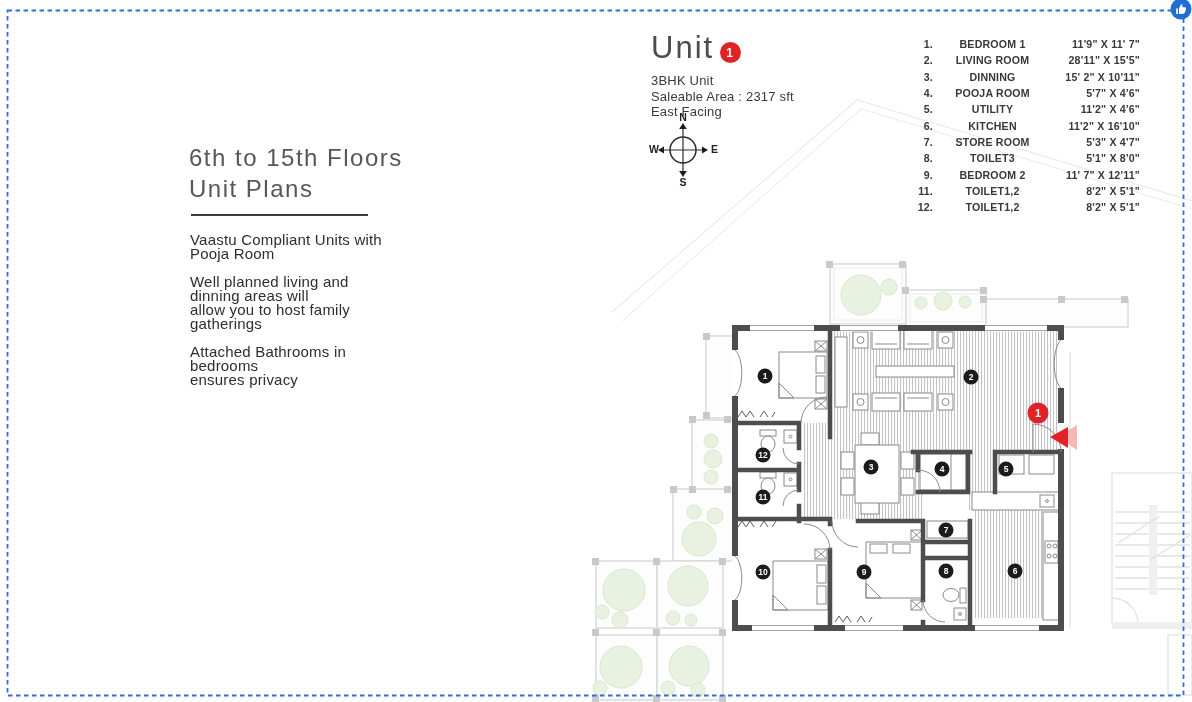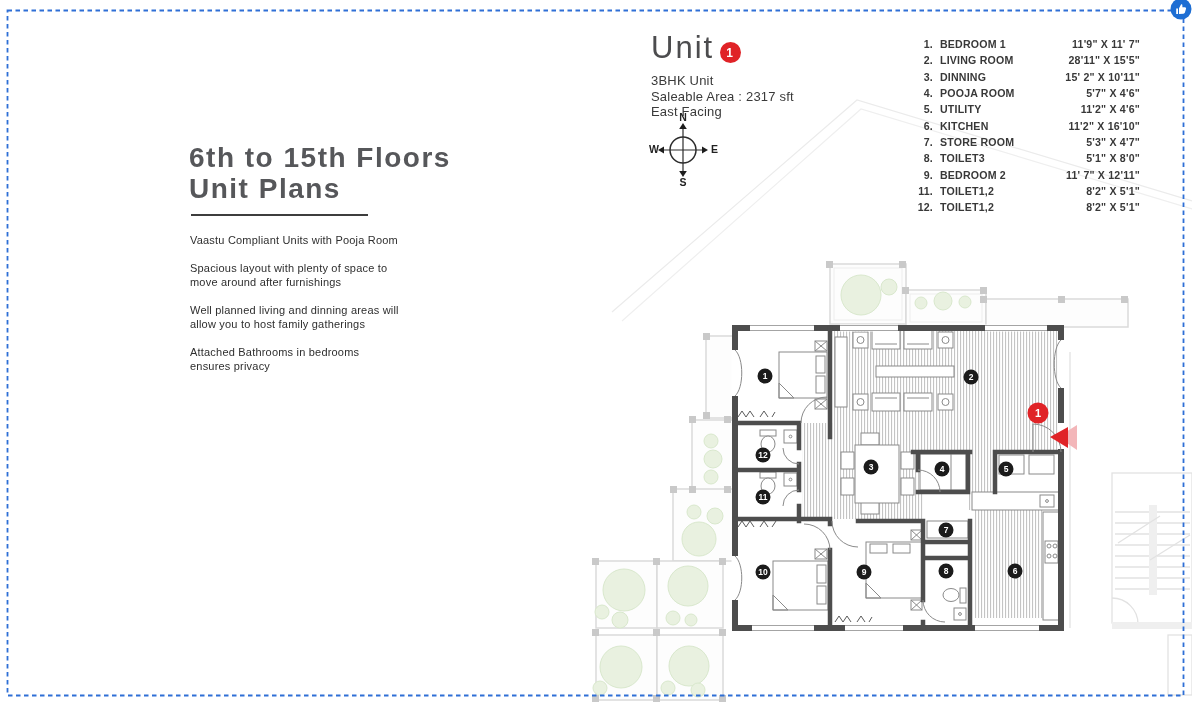--- a/index.html
+++ b/index.html
@@ -6,24 +6,24 @@
     --blue:#2e6fd6; --red:#e02327; --badge:#1b1b1b; --tree:#e9f1e0;
     --treestroke:#d9e8cd; --wall:#4d4d4d; --stripe:#b6b6b6;
   }
   html,body{margin:0;padding:0;}
   body{width:1192px;height:702px;position:relative;overflow:hidden;background:#fff;
        font-family:"Liberation Sans", sans-serif;}
   .abs{position:absolute;}
   
   #bg-svg{left:0;top:0;z-index:0;}
   
-  #page-title{left:189px;top:142px;font-size:28px;line-height:31px;letter-spacing:1.5px;
-    color:#56575a;white-space:pre-line;font-weight:700;z-index:1;}
+  #page-title{left:189px;top:142px;font-size:24px;line-height:31px;letter-spacing:1.5px;
+    color:#56575a;white-space:pre-line;font-weight:400;z-index:1;}
   #title-underline{left:191px;top:214px;width:177px;height:1.5px;background:#3d3d3d;z-index:1;}
-  #features{left:190px;top:233px;width:210px;font-size:11px;line-height:14px;color:#2e2e2e;
+  #features{left:190px;top:233px;width:210px;font-size:15px;line-height:14px;color:#2e2e2e;
     letter-spacing:.2px;z-index:1;}
   .feat{margin-bottom:14px;white-space:pre-line;}
   
   #unit-header{left:651px;top:30px;z-index:1;}
   .unit-title{font-size:31px;color:#4c4c4e;letter-spacing:2px;font-weight:400;
     display:flex;align-items:flex-end;gap:6px;}
   .unit-badge{width:21px;height:21px;border-radius:50%;background:var(--red);color:#fff;
     font-size:12px;font-weight:700;display:flex;align-items:center;justify-content:center;
     margin-bottom:3px;}
   .unit-subs{margin-top:7px;font-size:13px;line-height:15.5px;color:#3a3a3a;letter-spacing:.2px;}
@@ -31,21 +31,21 @@
   #compass{left:647px;top:110px;z-index:1;}
   .cmp-line{stroke:#2c2c2c;stroke-width:1.2;fill:none;}
   .cmp-circle{stroke:#2c2c2c;stroke-width:1.5;fill:none;}
   .cmp-arrow{fill:#1d1d1d;}
   .cmp-txt{font-size:10.5px;font-weight:700;fill:#222;}
   
   #room-table{left:893px;top:36px;width:247px;font-size:10.6px;font-weight:700;color:#383838;
     letter-spacing:.2px;z-index:1;}
   .row{display:flex;height:16.3px;align-items:center;}
   .rn{width:40px;text-align:right;padding-right:7px;}
-  .rname{flex:1;text-align:left;}
+  .rname{flex:1;text-align:center;}
   .rdims{width:95px;text-align:right;}
   
   #plan{left:590px;top:258px;z-index:1;}
   .wall{stroke:var(--wall);stroke-width:6;fill:none;stroke-linecap:square;}
   .wall-in{stroke-width:4.5;}
   .wgap{stroke:#fff;stroke-width:7;fill:none;}
   .wline{stroke:#9a9a9a;stroke-width:.9;fill:none;}
   .furn{fill:#fff;stroke:#8a8a8a;stroke-width:1;}
   .arc{fill:none;stroke:#8a8a8a;stroke-width:1;}
   .zig{fill:none;stroke:#5a5a5a;stroke-width:1;}
@@ -69,22 +69,20 @@
 <svg id="bg-svg" class="abs" width="1192" height="702">
   <polyline points="612,312 857,100 1192,201" fill="none" stroke="#ebebeb" stroke-width="1.2"></polyline>
   <polyline points="622,321 861,109 1192,209" fill="none" stroke="#efefef" stroke-width="1.2"></polyline>
 </svg>
 
 <div id="page-title" class="abs">6th to 15th Floors
 Unit Plans</div>
 <div id="title-underline" class="abs"></div>
 <div id="features" class="abs">
     <div class="feat">Vaastu Compliant Units with Pooja Room</div>
-    <div class="feat">Spacious layout with plenty of space to
-move around after furnishings</div>
     <div class="feat">Well planned living and dinning areas will
 allow you to host family gatherings</div>
     <div class="feat">Attached Bathrooms in bedrooms
 ensures privacy</div>
   </div>
 
 <div id="unit-header" class="abs">
   <div class="unit-title">
     <span>Unit</span>
     <span class="unit-badge">1</span>

